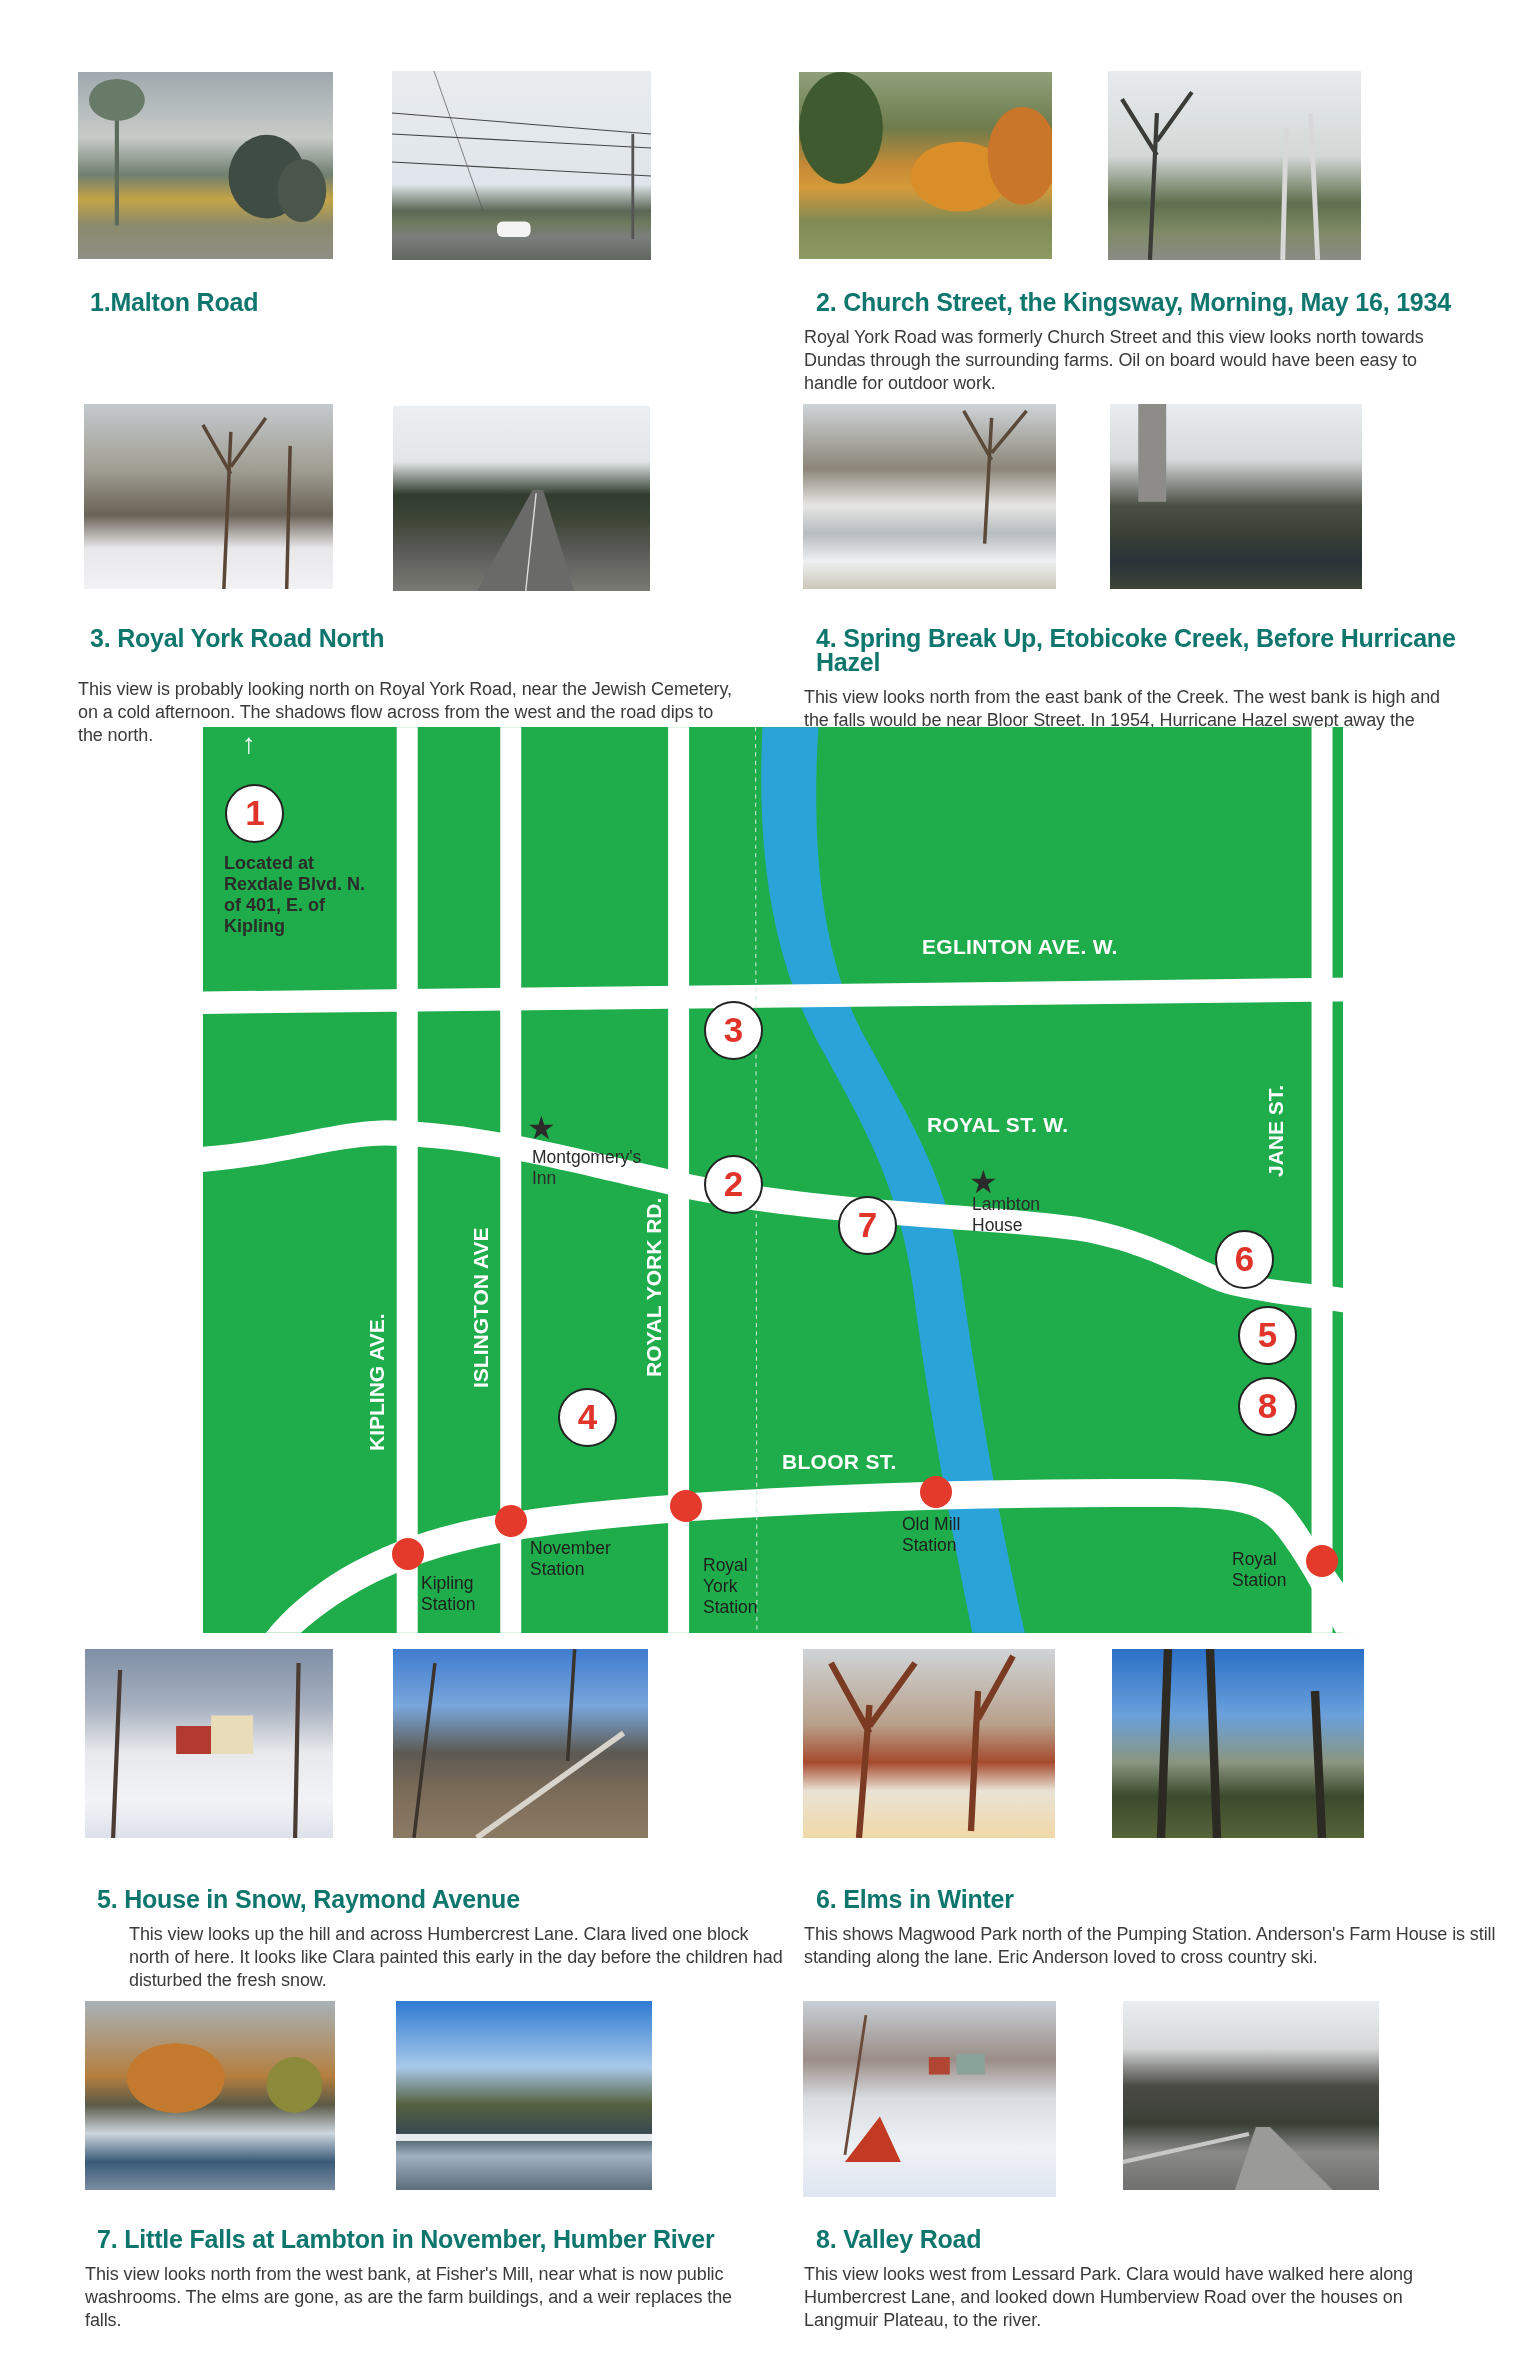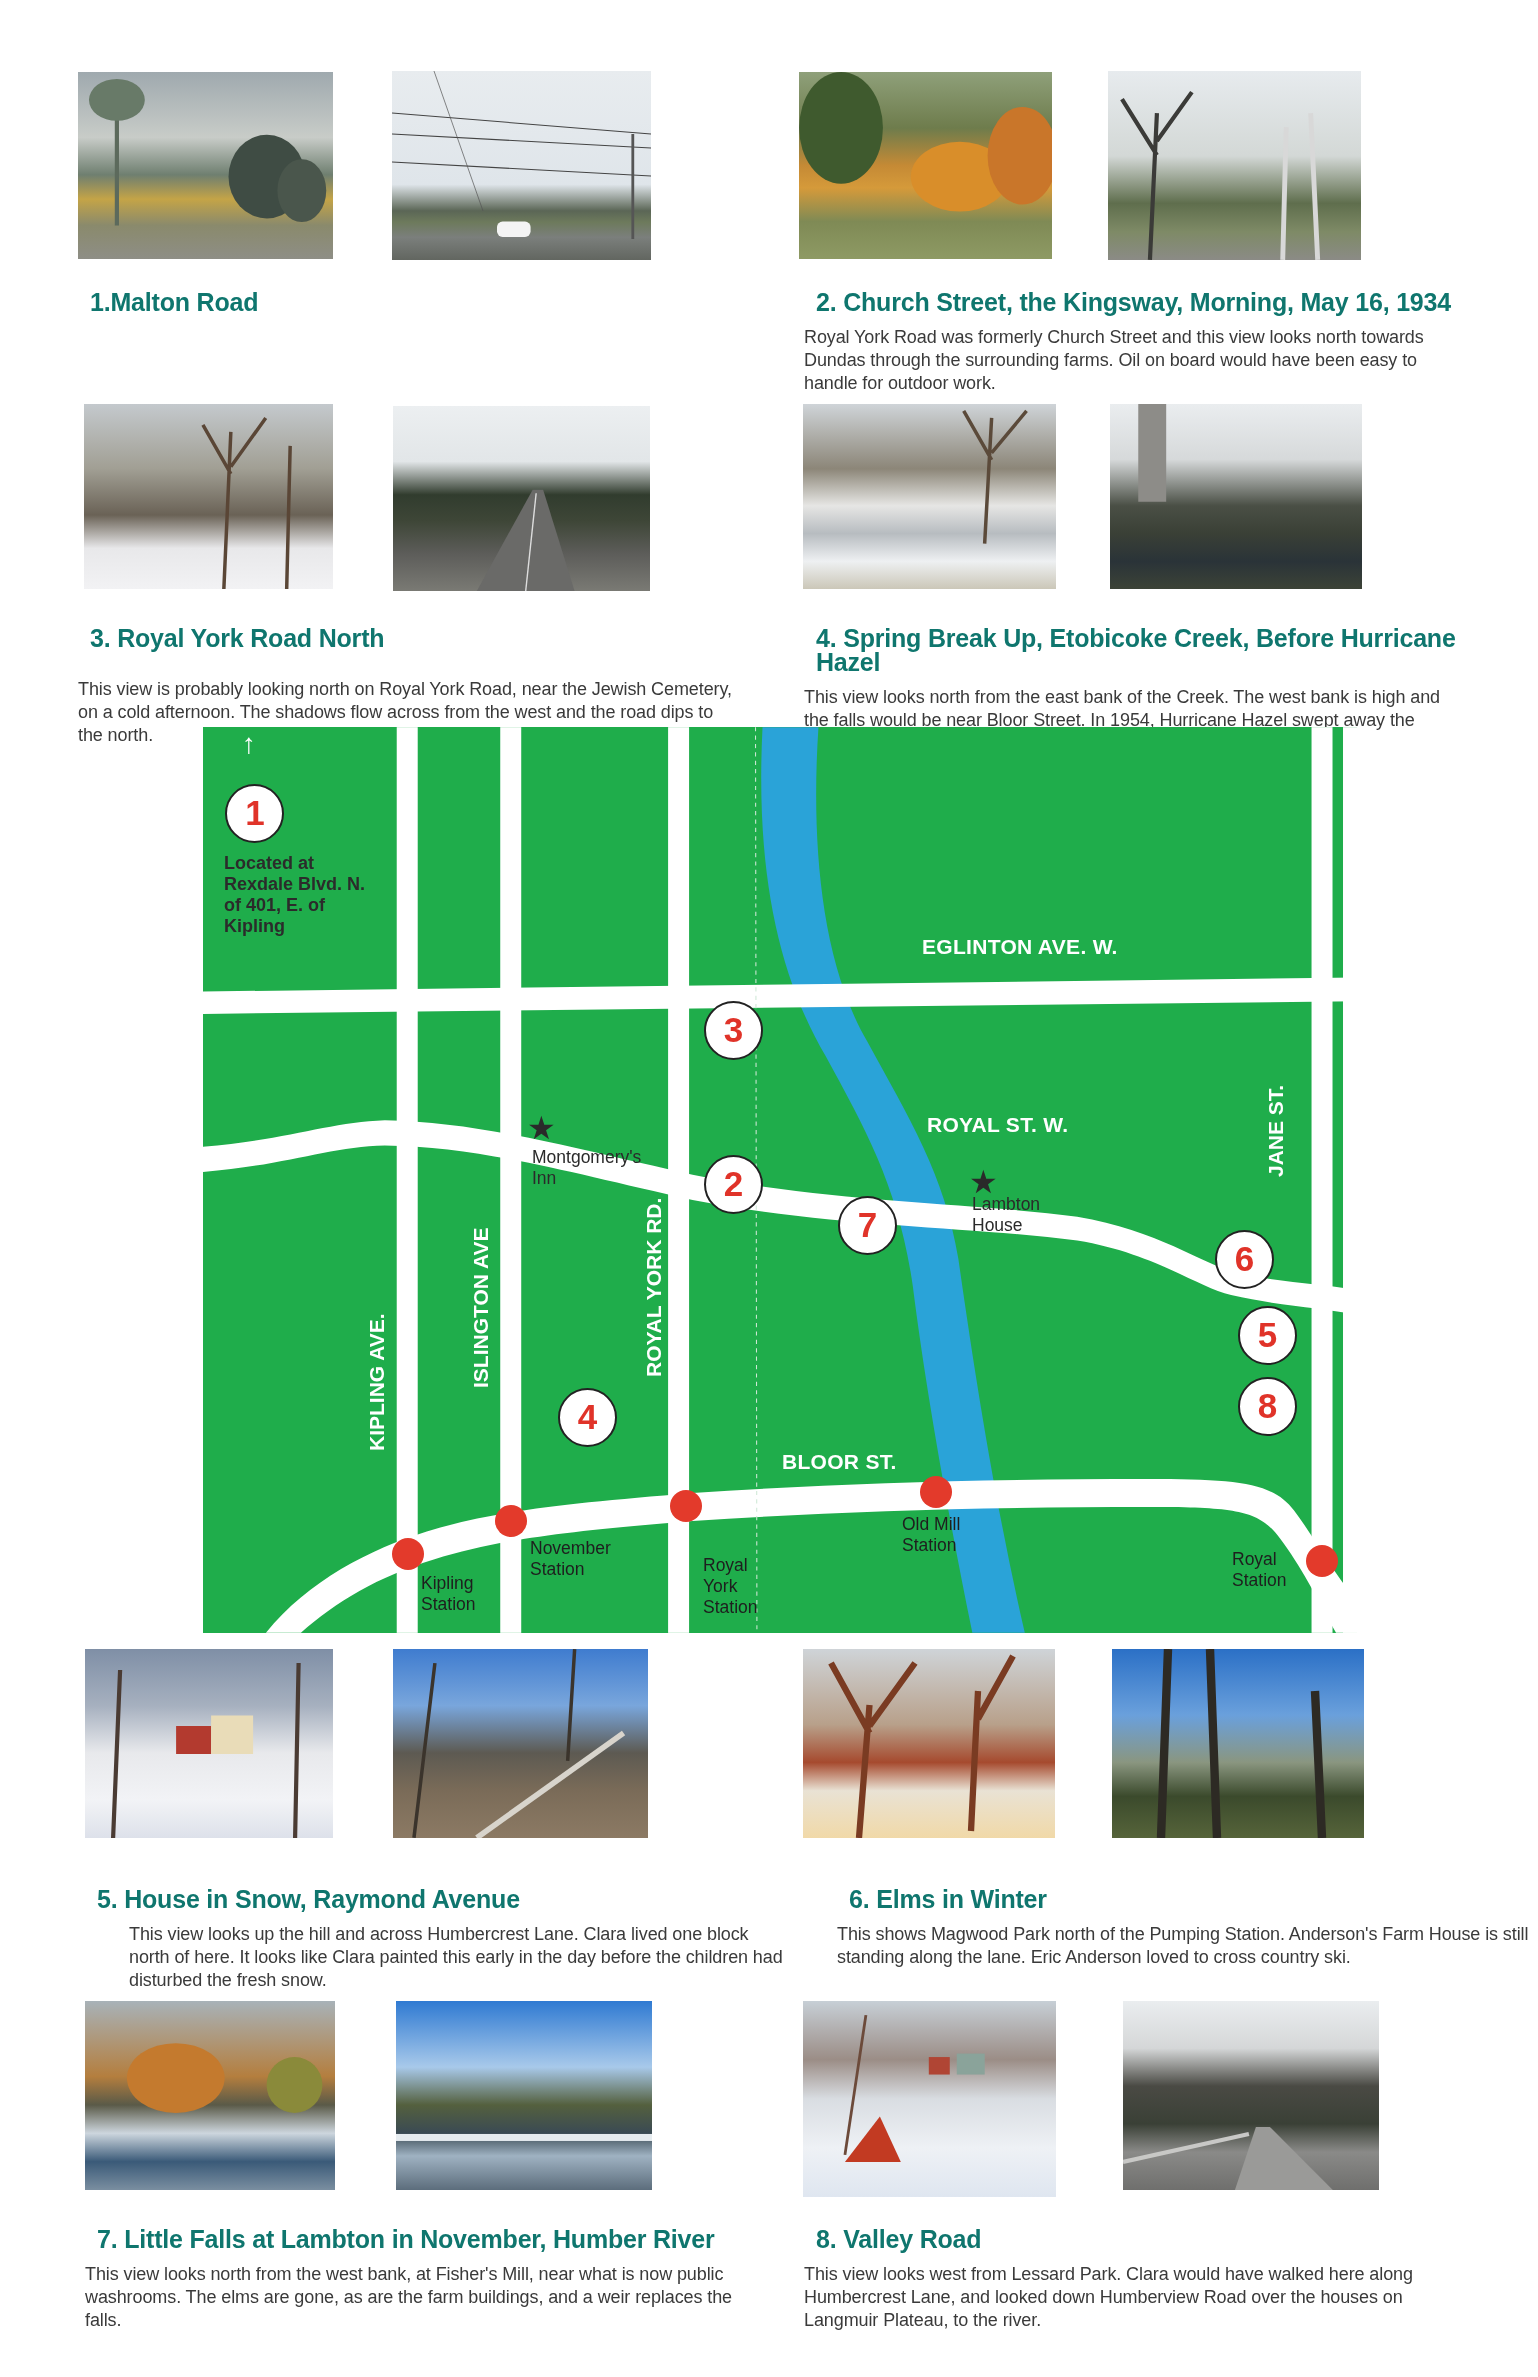--- a/index.html
+++ b/index.html
@@ -208,21 +208,21 @@
   <div class="photo" style="left:803px;top:1649px;width:252px;height:189px;background:linear-gradient(180deg,#cfd4d8 0%,#b8a08a 40%,#a64a2e 60%,#e9e2d4 75%,#f1d9a8 100%);">
     <svg width="252" height="189" viewBox="0 0 360 270">
         <path d="M80 270 L95 80 M95 120 L40 20 M95 110 L160 20 M240 260 L250 60 M250 100 L300 10" stroke="#7a3b22" stroke-width="9" fill="none"></path>
       </svg>
   </div>
   <div class="photo" style="left:1112px;top:1649px;width:252px;height:189px;background:linear-gradient(180deg,#2b70c6 0%,#6aa0dc 35%,#8a9680 60%,#3b4a2c 78%,#56643a 100%);">
     <svg width="252" height="189" viewBox="0 0 360 270">
         <path d="M70 270 L80 0 M150 270 L140 0 M300 270 L290 60" stroke="#2d2a24" stroke-width="12" fill="none"></path>
       </svg>
   </div>
-  <div class="cap" style="left:837px;top:1875px;">
+  <div class="cap" style="left:804px;top:1875px;">
     <h3>6. Elms in Winter</h3>
     <p style="width:706px;">This shows Magwood Park north of the Pumping Station. Anderson's Farm House is still standing along the lane. Eric Anderson loved to cross country ski.</p>
   </div>
 </div>
 
 <div>
   <div class="photo" style="left:85px;top:2001px;width:250px;height:189px;background:linear-gradient(180deg,#a8b2b8 0%,#b47e3e 40%,#5a5a48 55%,#cdd6de 70%,#3a5a78 85%,#7a8ea0 100%);">
     <svg width="250" height="189" viewBox="0 0 358 270">
         <ellipse cx="130" cy="110" rx="70" ry="50" fill="#c47a2e"></ellipse>
         <ellipse cx="300" cy="120" rx="40" ry="40" fill="#8a8a3a"></ellipse>

